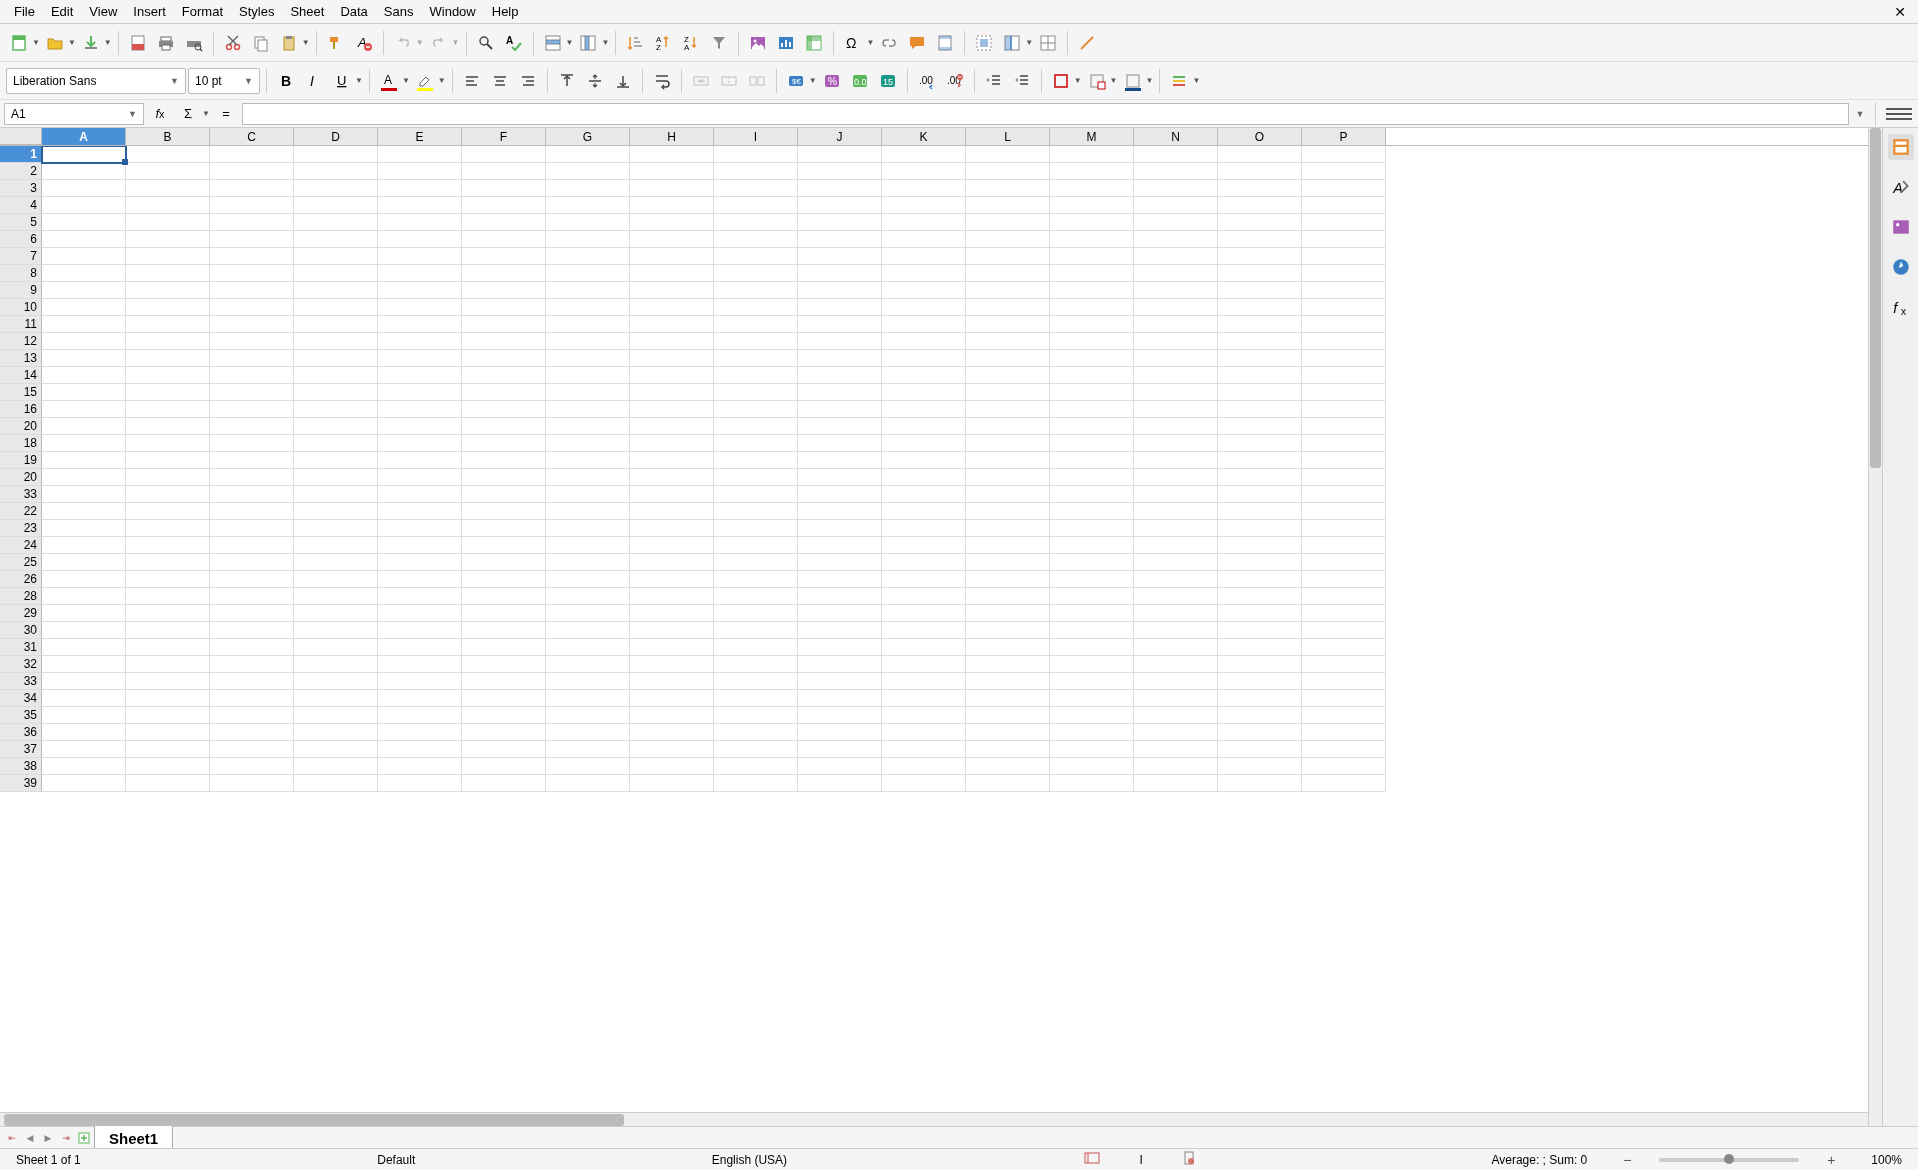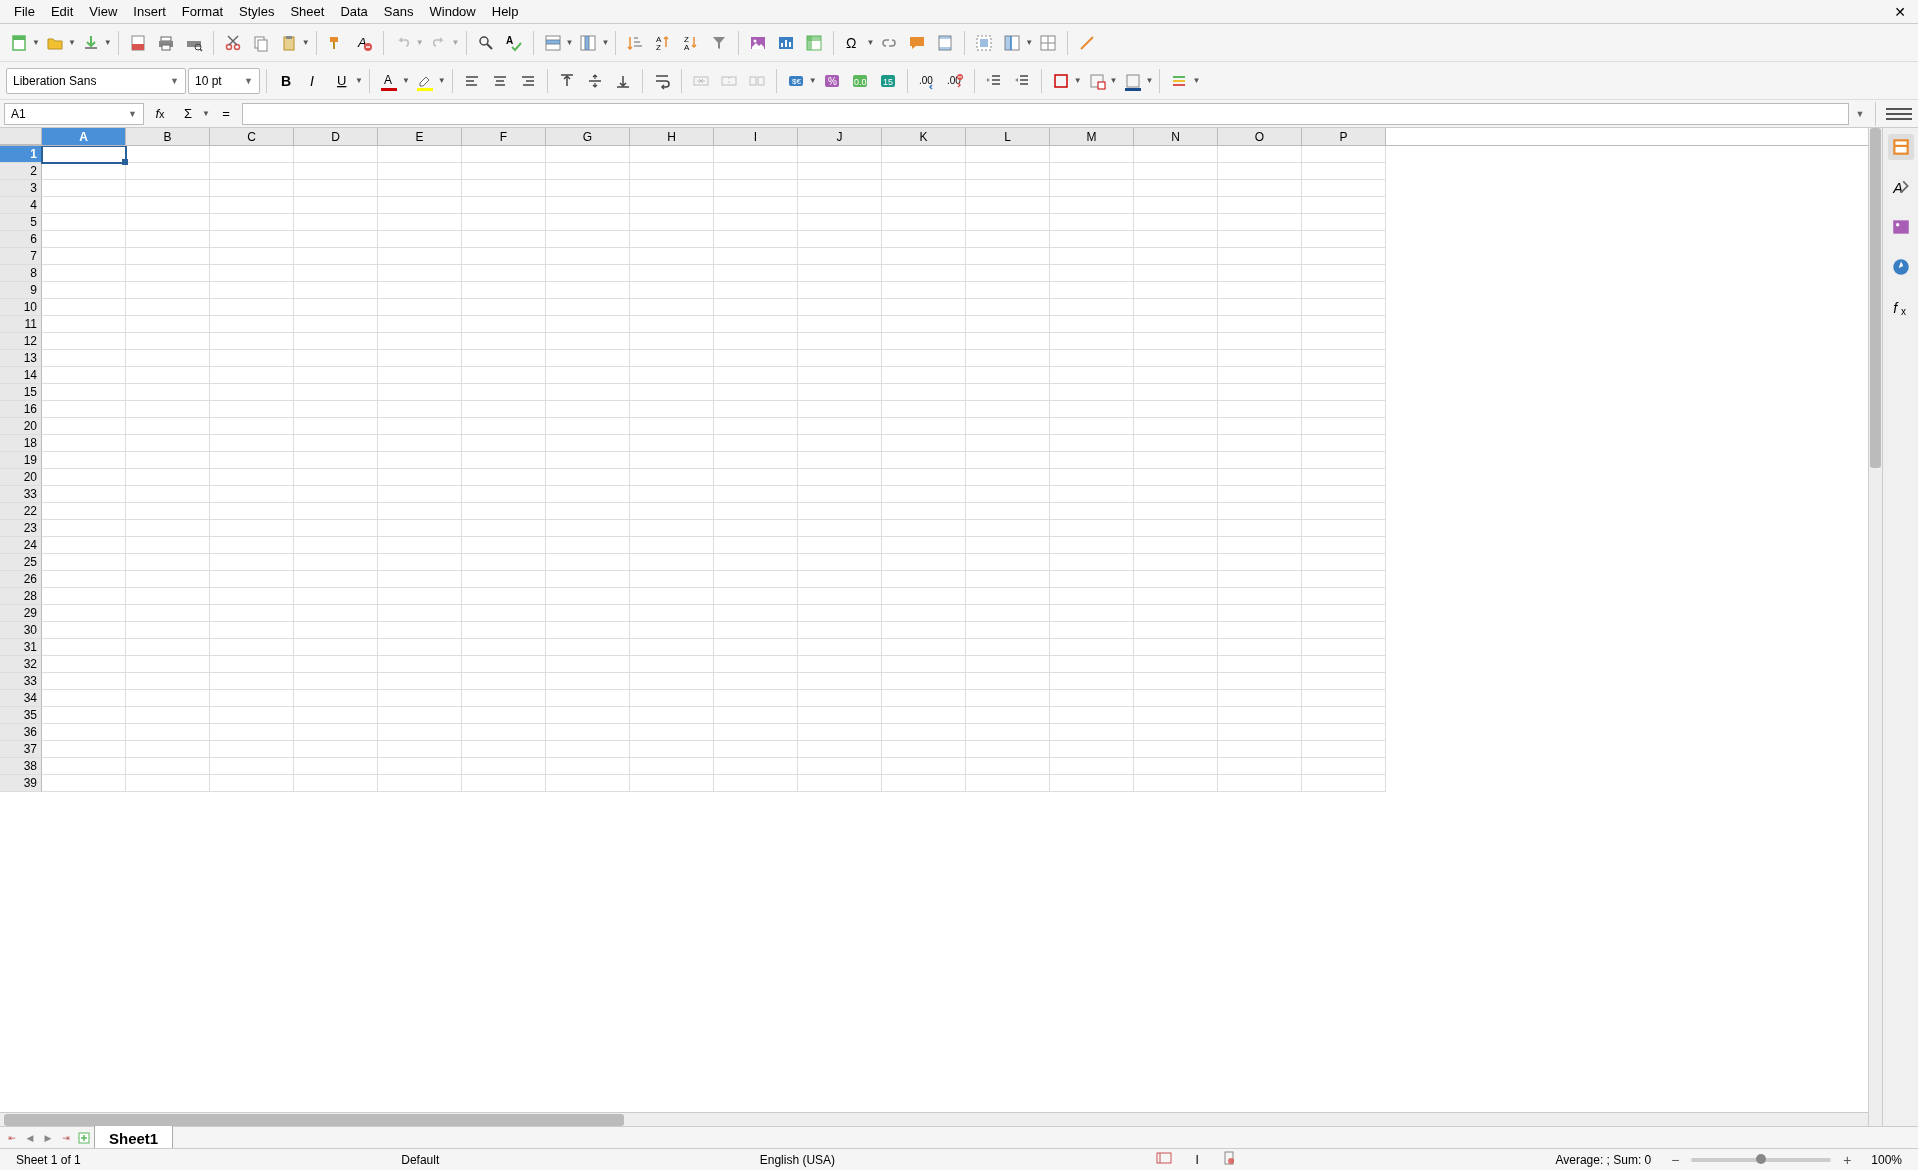--- a/index.html
+++ b/index.html
@@ -58,21 +58,21 @@
 .hamburger span{height:2px;background:#555;}
 
 
 .tabs { display: flex; align-items: center; height: 22px; background: #f5f5f5; border-top: 1px solid #ccc; padding: 0 4px; gap: 2px; }
 .tab-nav { width: 16px; height: 16px; display: flex; align-items: center; justify-content: center; font-size: 9px; cursor: pointer; color: #b55; }
 .tab-nav.g { color:#888; }
 .tab-add { width: 16px; height: 16px; display: flex; align-items: center; justify-content: center; cursor: pointer; }
 .sheet-tab { padding: 17px 14px; background: #fff; border: 1px solid #aaa; border-bottom: none; border-radius: 3px 3px 0 0; font-size: 15px; font-weight: bold; cursor: pointer; }
 
 
-.statusbar { display: flex; align-items: center; height: 22px; background: #f5f5f5; border-top: 1px solid #ccc; font-size: 12px; padding: 0 8px; gap: 8px; }
+.statusbar { display: flex; align-items: center; height: 22px; background: #f5f5f5; border-top: 1px solid #ccc; font-size: 12px; padding: 0 8px; gap: 24px; }
 .status-seg { padding: 0 8px; }
 .status-spacer { flex: 1; }
 .zoom-slider { width: 140px; height: 4px; background: #ccc; position: relative; border-radius: 2px; }
 .zoom-slider .handle { position: absolute; left: 50%; top: -4px; width: 10px; height: 10px; background: #888; border-radius: 50%; transform: translateX(-50%); }
 .zoom-btn { width: 16px; height: 16px; display: flex; align-items: center; justify-content: center; cursor: pointer; font-size: 14px; color: #555; }
 
 
 .ic-red { fill: #d9534f; }
 .ic-orange { fill: #e88c30; }
 .ic-green { fill: #5cb85c; }

